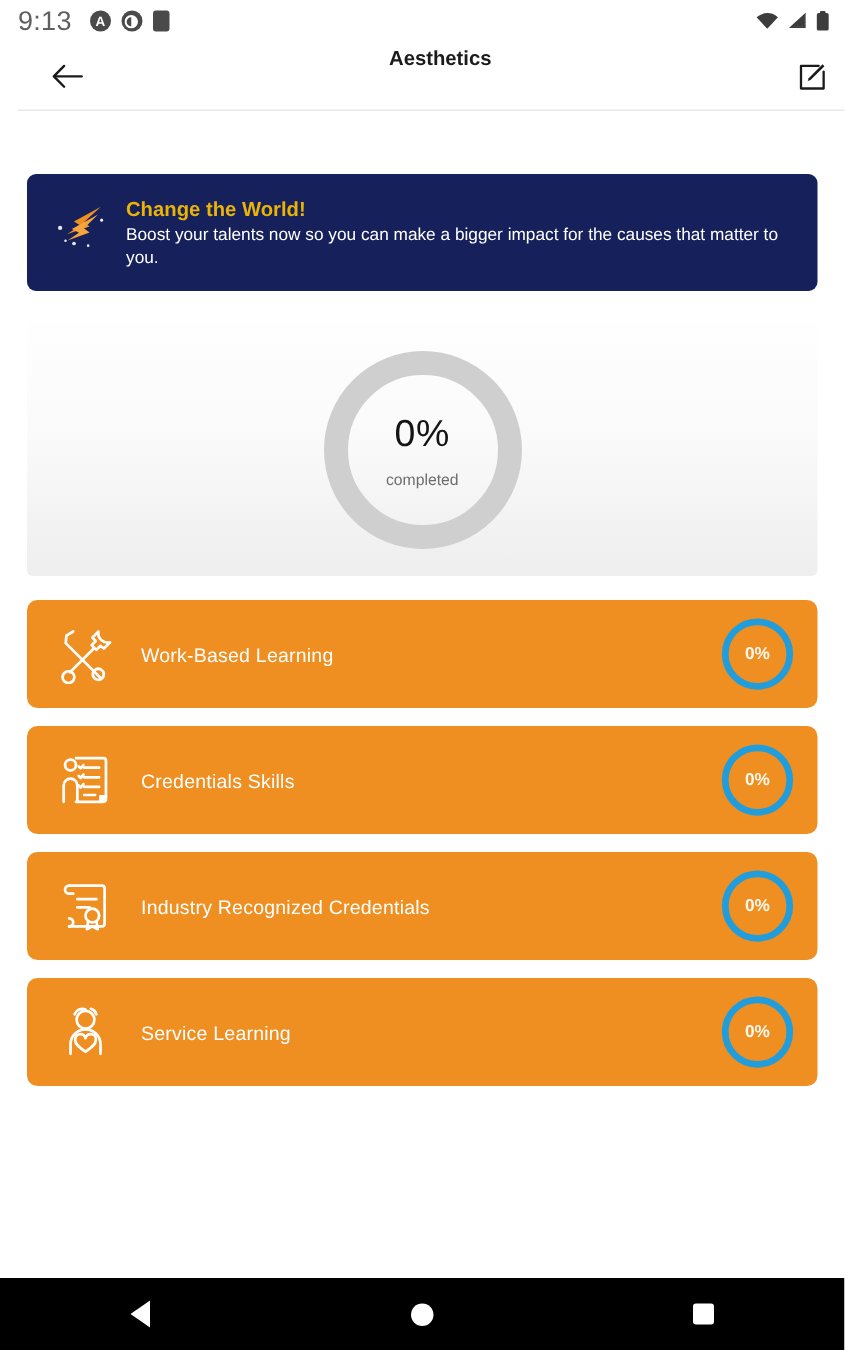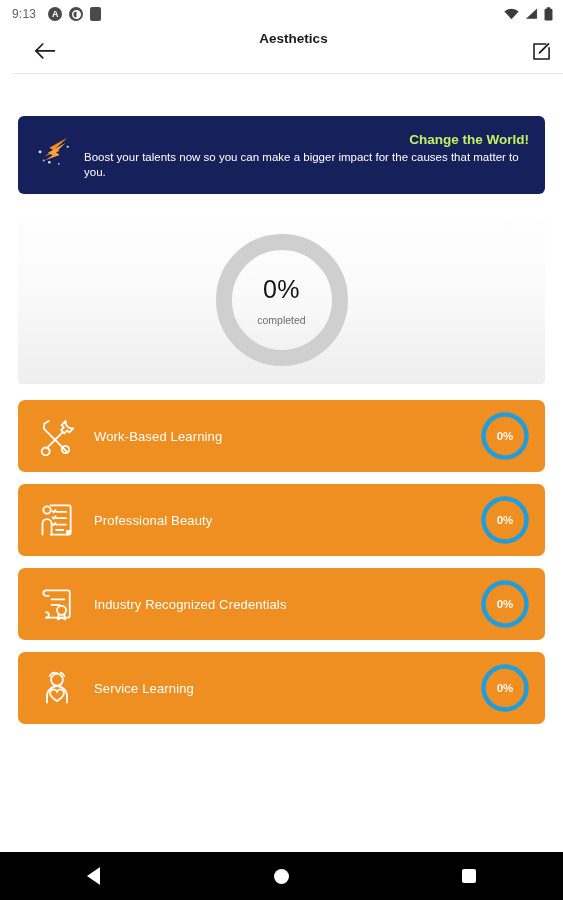--- a/index.html
+++ b/index.html
@@ -12,21 +12,21 @@
   #app { position:relative; width:563px; height:900px; background:#ffffff; }
 
   
   .statusbar {
     height:28px; width:100%;
     display:flex; align-items:center;
     padding:0 10px 0 12px;
     background:#ffffff;
   }
   .status-time {
-    font-size:12px; color:#5f5f5f; letter-spacing:.2px;
+    font-size:18px; color:#5f5f5f; letter-spacing:.2px;
     font-family:"Liberation Sans", sans-serif;
     text-align:center;
   }
   .status-notif { display:flex; align-items:center; gap:7px; margin-left:12px; }
   .notif-badge {
     width:14px; height:14px; border-radius:50%;
     background:#4a4a4a; display:flex; align-items:center; justify-content:center;
     color:#fff; font-size:9px; font-weight:bold; line-height:1;
   }
   .notif-sq { width:11px; height:14px; border-radius:2px; background:#4a4a4a; }
@@ -59,21 +59,21 @@
   .banner {
     margin-top:42px;
     background:#16205a;
     border-radius:6px;
     display:flex; align-items:flex-start;
     padding:14px 16px 14px 14px;
     min-height:75px;
   }
   .banner-icon { width:46px; min-width:46px; display:flex; align-items:center; justify-content:center; padding-top:4px; }
   .banner-text { padding-left:6px; padding-top:1px; }
-  .banner-title { color:#bef264; font-weight:bold; font-size:13.5px; line-height:17px; margin-bottom:2px;text-align:right; }
+  .banner-title { color:#eab308; font-weight:bold; font-size:13.5px; line-height:17px; margin-bottom:2px; }
   .banner-body { color:#ffffff; font-size:11.5px; line-height:15px; }
 
   
   .progress-card {
     margin-top:22px;
     height:168px;
     border-radius:4px;
     background:linear-gradient(180deg,#fefefe 0%,#fafafa 45%,#eeeeee 100%);
     display:flex; align-items:center; justify-content:center;
   }
@@ -224,21 +224,21 @@
               <path d="M33 38v-4h4z"></path>
               <circle cx="11" cy="11" r="4"></circle>
               <path d="M6 38v-12a5 5 0 0 1 10 0v12"></path>
               <path d="M21 13h11M21 20h11M21 27h11M21 33h8"></path>
               <path d="m17 12 1.5 1.5L20.5 11"></path>
               <path d="m17 19 1.5 1.5L20.5 18"></path>
               <path d="m17 26 1.5 1.5L20.5 25"></path>
             </g>
           </svg>
         </div>
-        <div class="cat-label">Professional Beauty</div>
+        <div class="cat-label">Credentials Skills</div>
         <div class="cat-ring">
           <svg width="52" height="52" viewBox="0 0 52 52">
             <circle cx="26" cy="26" r="21.5" fill="none" stroke="#229ddb" stroke-width="4.5"></circle>
           </svg>
           <span class="cat-ring-text">0%</span>
         </div>
       </div>
 
       <div class="cat-card">
         <div class="cat-icon">

